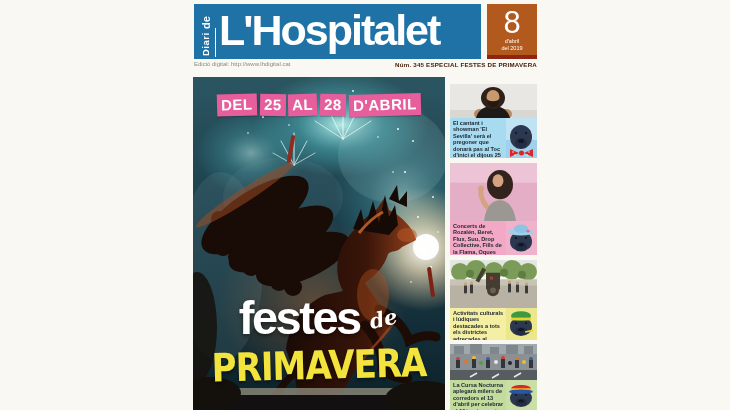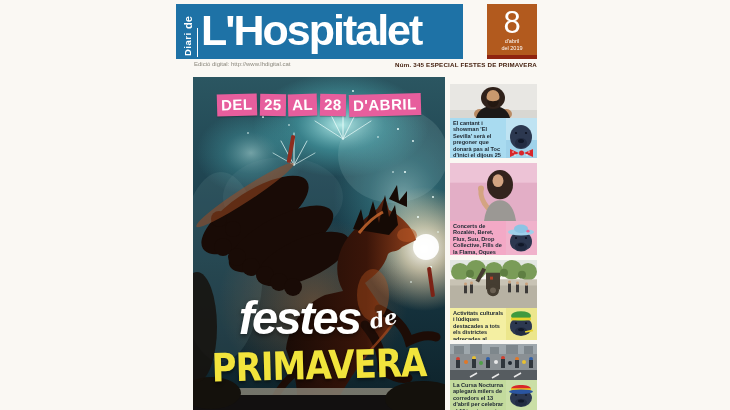--- a/index.html
+++ b/index.html
@@ -1,20 +1,20 @@
 <!DOCTYPE html>
 <html><head>
 <meta charset="utf-8">
 <style>
   html,body{margin:0;padding:0;}
   body{font-family:"Liberation Sans",sans-serif;}
   .canvas{position:relative;width:730px;height:410px;background:#faf8f3;overflow:hidden;}
 
   
-  .mast-blue{position:absolute;left:176px;top:4px;width:287px;height:55px;background:#1e72a6;}
+  .mast-blue{position:absolute;left:194px;top:4px;width:287px;height:55px;background:#1e72a6;}
   .mast-vertical{position:absolute;left:3px;top:4px;bottom:3px;width:18px;
     writing-mode:vertical-rl;transform:rotate(180deg);color:#fff;display:flex;align-items:center;
     font-weight:700;line-height:1;}
   .mast-vertical .w-bottom{font-size:9.5px;letter-spacing:.5px;}
   .mast-vertical .w-top{font-size:11px;font-weight:800;margin-top:3px;}
   .mast-divider{position:absolute;left:21px;top:24px;width:1px;height:29px;background:#fff;}
   .mast-title{position:absolute;left:25px;top:50%;transform:translateY(-53%);margin:0;
     color:#fff;font-size:43px;font-weight:800;letter-spacing:-2px;white-space:nowrap;}
   .issue-box{position:absolute;left:487px;top:4px;width:50px;height:51px;background:#b25a1e;
     border-bottom:4px solid #8f2410;color:#fff;text-align:center;}
@@ -28,21 +28,21 @@
   
   .poster{position:absolute;left:193px;top:77px;width:252px;height:333px;overflow:hidden;background:#12303a;}
   .scene{position:absolute;left:0;top:0;width:100%;height:100%;display:block;}
   .dates-banner{position:absolute;top:17px;left:0;right:0;display:flex;justify-content:center;gap:3px;}
   .db{background:#e75e9d;color:#fff;font-weight:800;font-size:15px;line-height:1;
     padding:3px 4px 4px;letter-spacing:.5px;box-shadow:0 1px 1px rgba(0,0,0,.25);}
   .db:nth-child(odd){transform:rotate(-1.6deg);}
   .db:nth-child(even){transform:rotate(1.2deg);}
   .festes-row{position:absolute;top:213px;left:0;right:0;text-align:center;white-space:nowrap;}
   .festes{font-size:47px;font-weight:800;color:#fff;letter-spacing:-2.5px;
-    text-shadow:0 2px 4px rgba(0,0,0,.5);font-style:italic;}
+    text-shadow:0 2px 4px rgba(0,0,0,.5);}
   .de{display:inline-block;font-family:"DejaVu Serif",serif;font-style:italic;font-weight:700;
     font-size:21px;color:#fff;transform:rotate(-12deg) translateY(-8px);margin-left:7px;
     text-shadow:0 2px 3px rgba(0,0,0,.5);}
   .primavera{position:absolute;top:268px;left:0;right:0;text-align:center;
     font-family:"DejaVu Sans",sans-serif;font-size:34px;font-weight:800;color:#f2e43c;
     letter-spacing:-1px;transform:rotate(-1.5deg) scaleY(1.15);transform-origin:center;
     text-shadow:0 2px 3px rgba(0,0,0,.45);white-space:nowrap;}
 
   
   .sidebar{position:absolute;left:450px;top:84px;width:87px;height:326px;overflow:hidden;}

